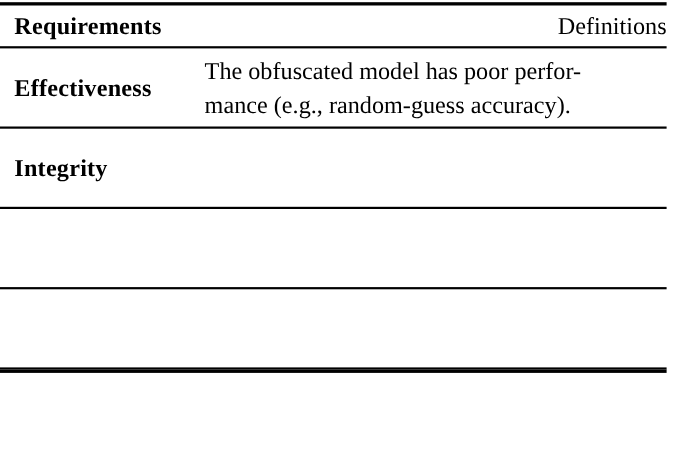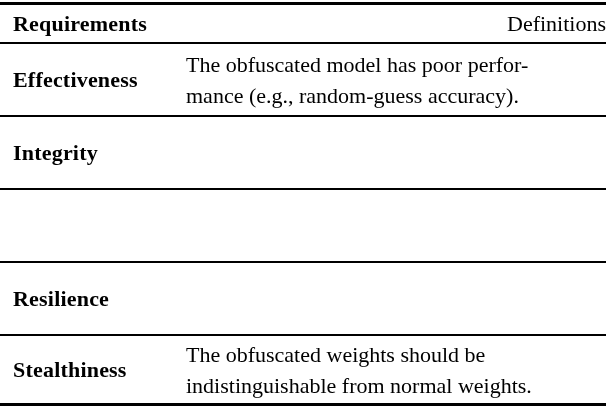--- a/index.html
+++ b/index.html
@@ -73,22 +73,16 @@
   </div>
 
   <div class="row body-row">
     <div class="col-req">Integrity</div>
   </div>
 
   <div class="row body-row">
   </div>
 
   <div class="row body-row">
-    <div class="col-req">Resilience</div>
   </div>
 
-  <div class="row body-row last">
-    <div class="col-req">Stealthiness</div>
-    <div class="col-def">The obfuscated weights should be
-indistinguishable from normal weights.</div>
-  </div>
 
 </div>
 
 </body></html>

